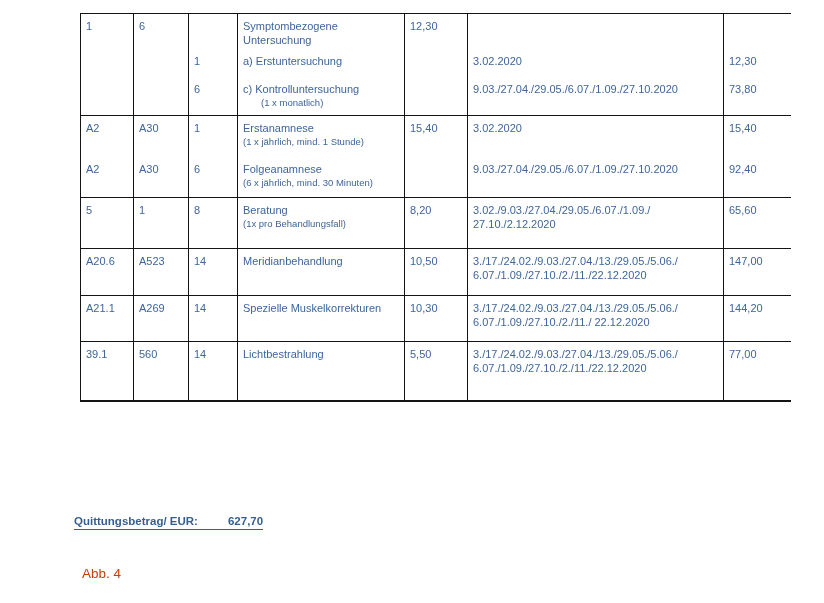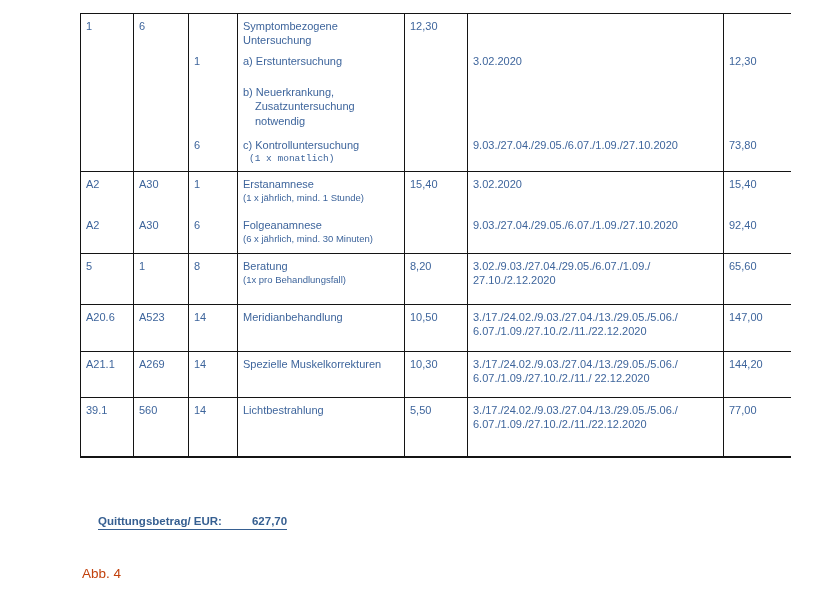--- a/index.html
+++ b/index.html
@@ -32,25 +32,25 @@
     height:47px;
   }
   tr.group-start td{border-top:1px solid #141414;}
   tr.last td{border-bottom:2px solid #141414;}
   .h34 td{height:29px;} .h30 td{height:25px;} .h56 td{height:50px;}
   .h36 td{height:33px;} .h40 td{height:35px;} .h50 td{height:45px;}
   .h46 td{height:41px;} .h45 td{height:40px;} .h58 td{height:53px;}
   tr.pt6 td{padding-top:6px;}
   tr.pt3 td{padding-top:3px;}
   .note{font-size:9.5px;line-height:1.25;margin-top:1px;}
-  tr.ni .note{margin-left:6px;font-family:Liberation Mono, monospace;}
+  tr.ni .note{margin-left:18px;}
   tr.hang .lst{padding-left:12px;text-indent:-12px;}
   .dates{white-space:pre-line;}
   .summary{
-    position:absolute;left:98px;top:515px;
+    position:absolute;left:74px;top:515px;
     font-size:11.5px;font-weight:bold;color:#365f91;
   }
   .summary .uline{
     display:inline-block;
     border-bottom:1.6px solid #365f91;
     padding-bottom:2px;
   }
   .summary .gap{display:inline-block;width:30px;}
   .caption{
     position:absolute;left:82px;top:566px;
@@ -116,43 +116,20 @@
             <div></div>
           </td>
       <td>
             <div class="dates">3.02.2020</div>
           </td>
       <td>
             <div>12,30</div>
           </td>
     </tr>
 
-    <tr class="h56 pt6 hang">
-      <td>
-            <div></div>
-          </td>
-      <td>
-            <div></div>
-          </td>
-      <td>
-            <div></div>
-          </td>
-      <td>
-            <div class="lst">b) Neuerkrankung, Zusatzuntersuchung notwendig</div>
-          </td>
-      <td>
-            <div></div>
-          </td>
-      <td>
-            <div class="dates"></div>
-          </td>
-      <td>
-            <div></div>
-          </td>
-    </tr>
 
     <tr class="h36 pt3 ni">
       <td>
             <div></div>
           </td>
       <td>
             <div></div>
           </td>
       <td>
             <div>6</div>

